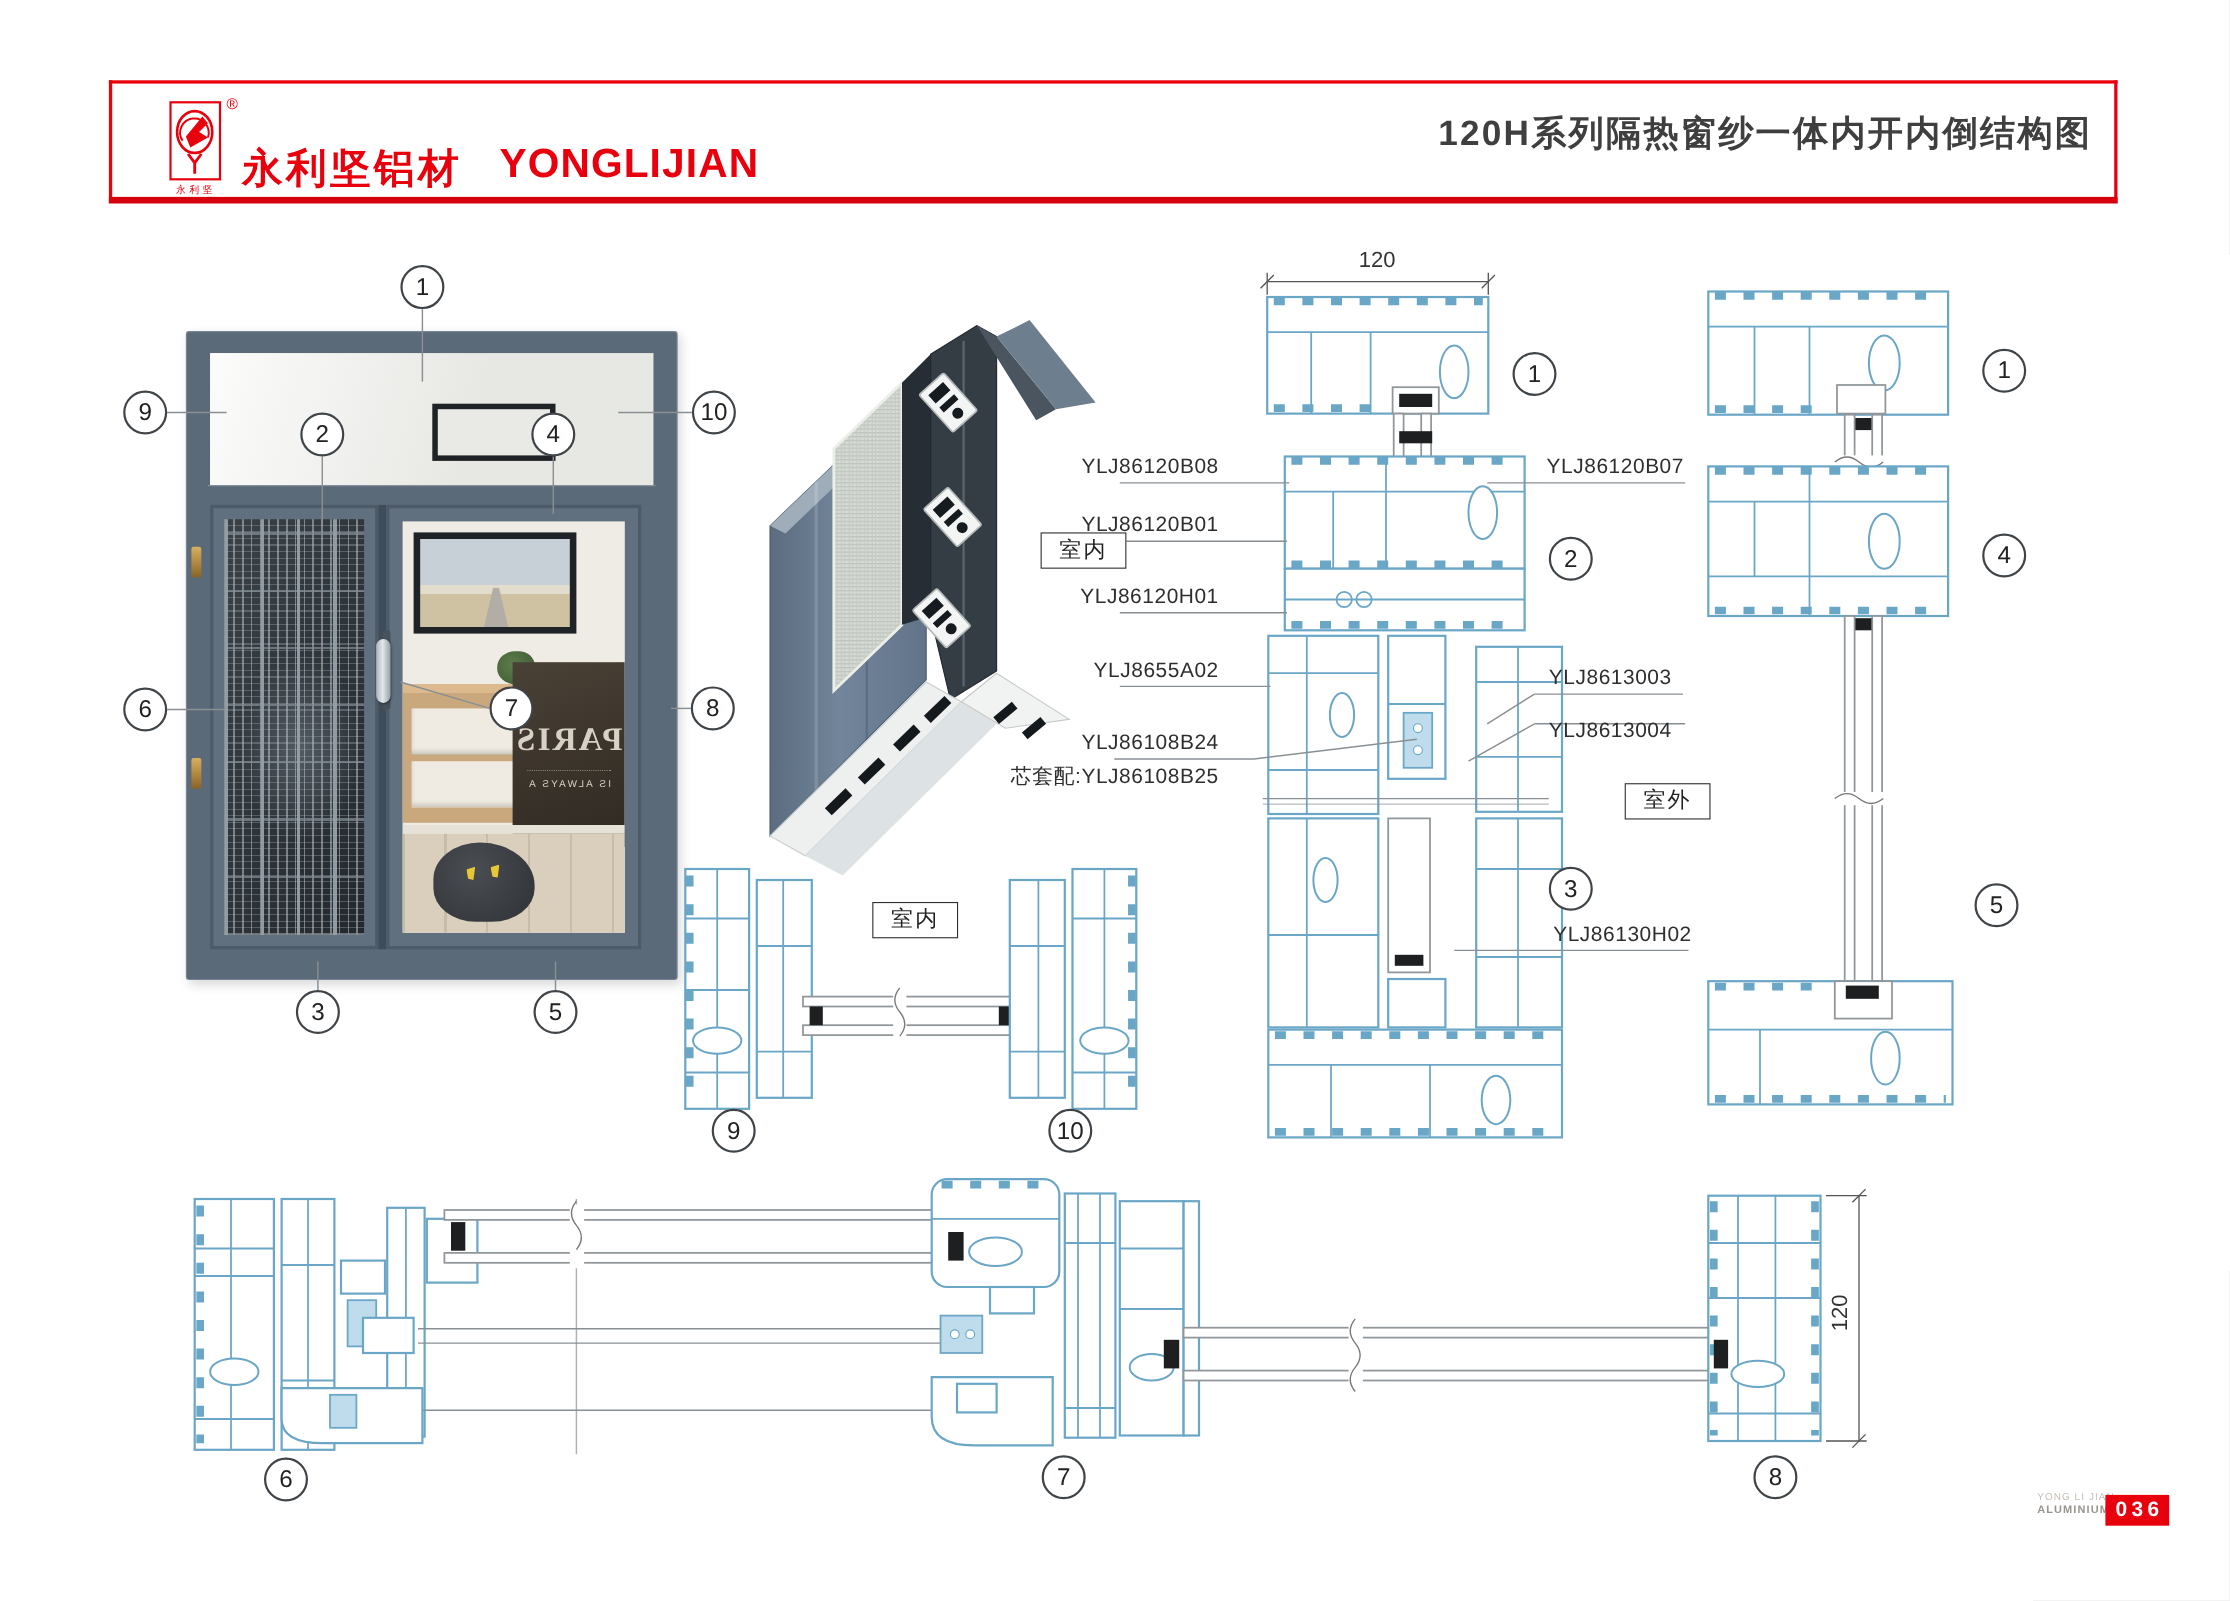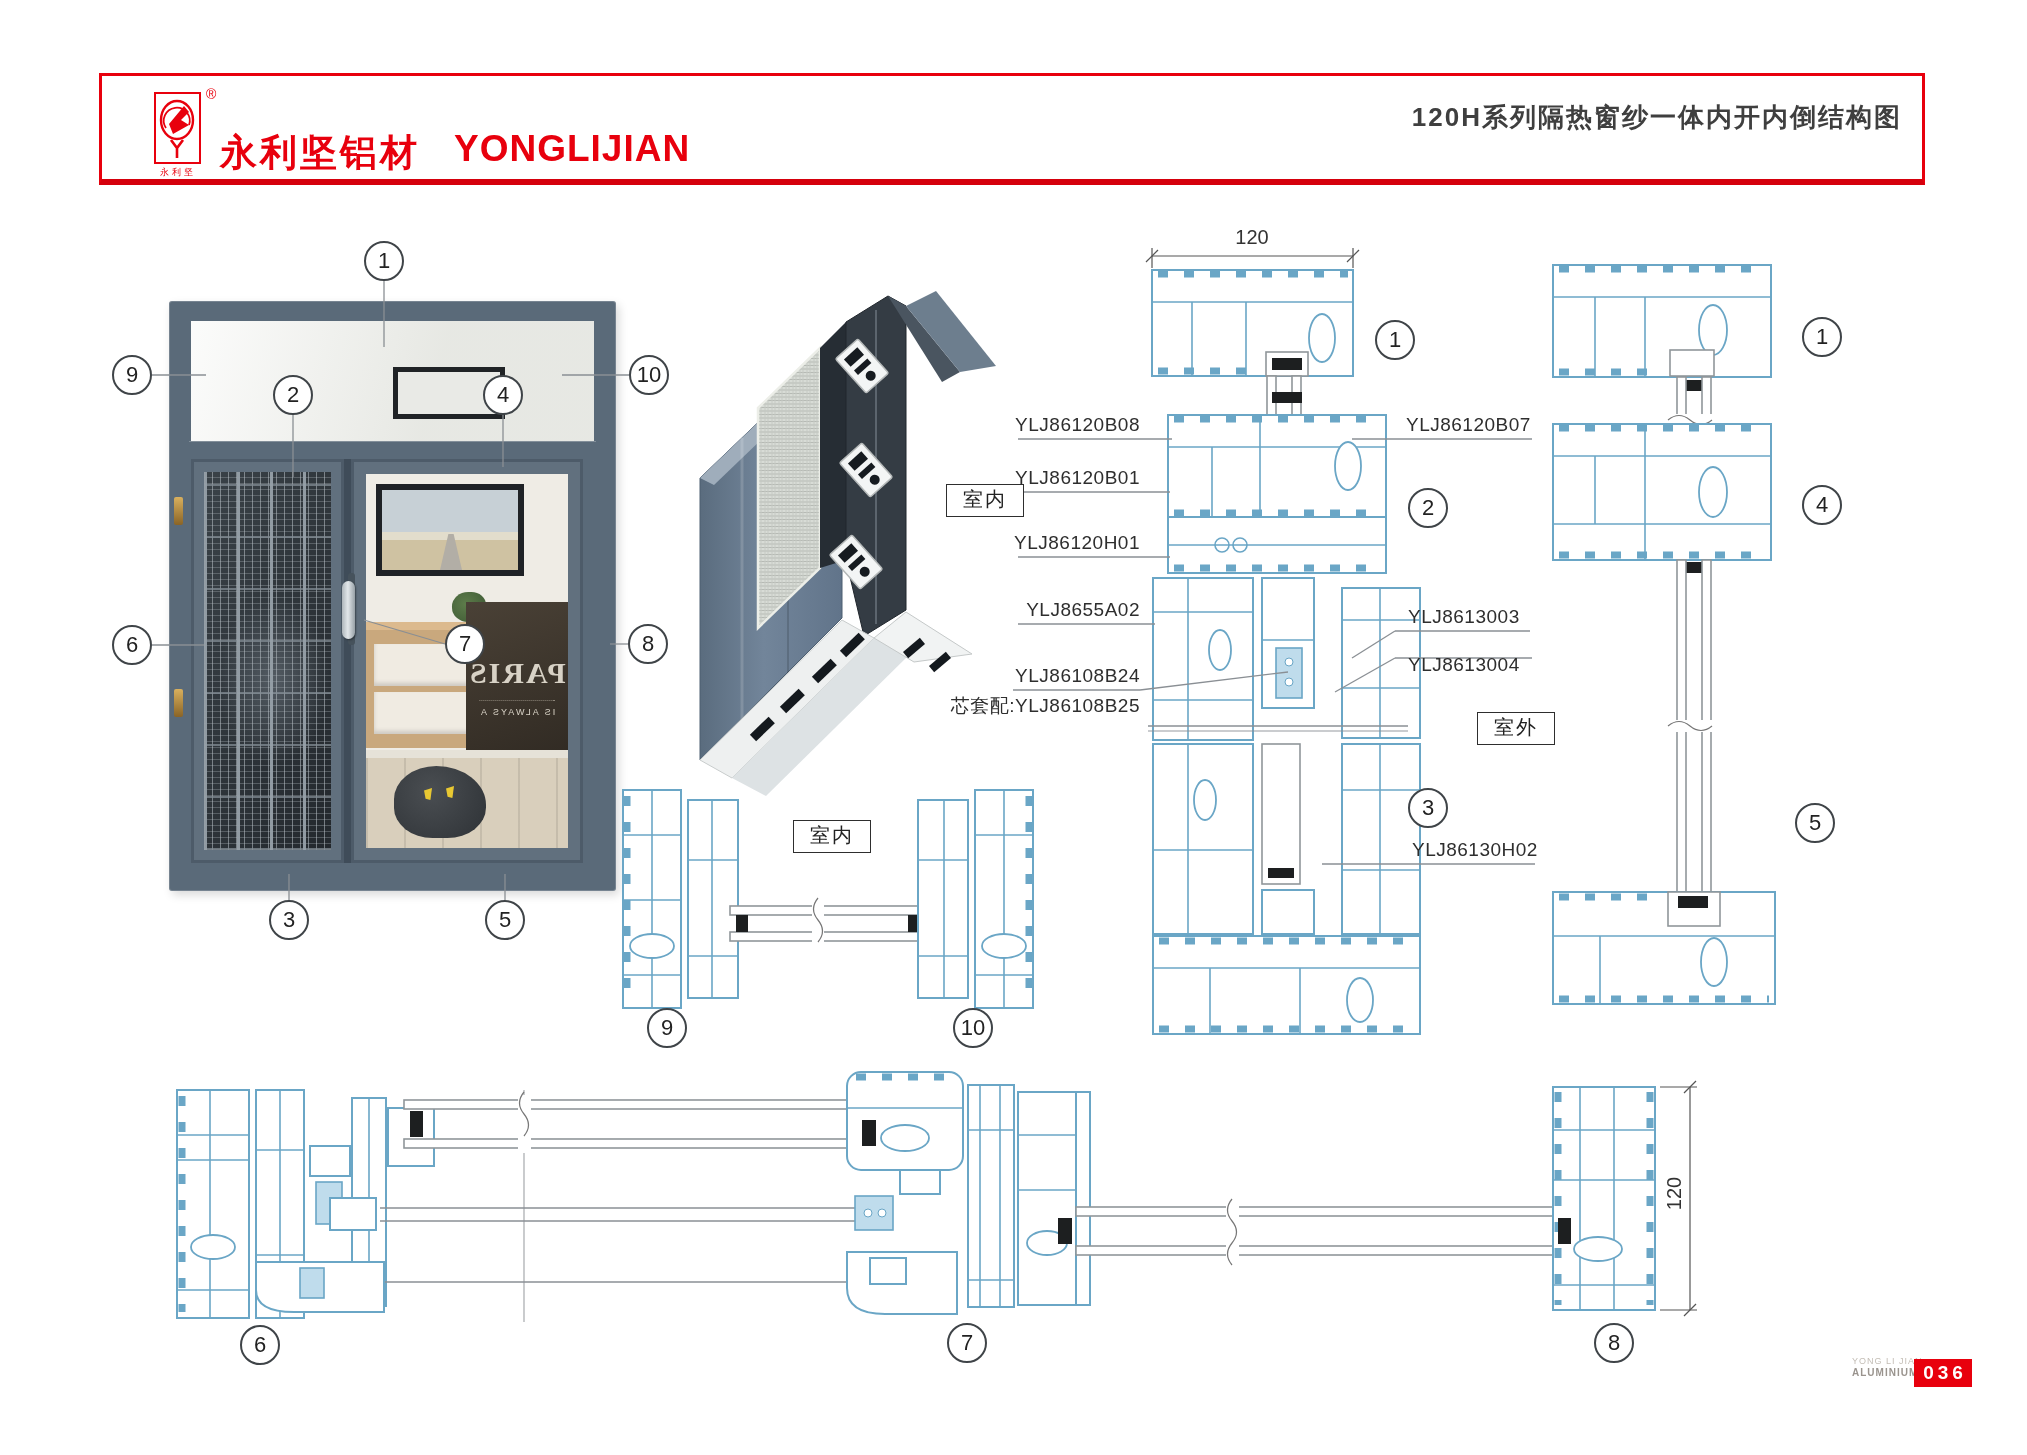--- a/index.html
+++ b/index.html
@@ -6,21 +6,21 @@
   #canvas{position:relative;width:2027px;height:1455px;background:#ffffff;overflow:hidden;
           font-family:"Liberation Sans","DejaVu Sans",sans-serif;}
   
   #hdr{position:absolute;left:99px;top:73px;width:1826px;height:112px;
        border:3px solid #e8000d;border-bottom:6px solid #d5000c;background:#fff;box-sizing:border-box;}
   #logo-box{position:absolute;left:52px;top:16px;width:47px;height:72px;border:2px solid #e8000d;box-sizing:border-box;}
   #logo-reg{position:absolute;left:104px;top:10px;color:#e8000d;font-size:14px;}
   #logo-cap{position:absolute;left:48px;top:90px;width:56px;text-align:center;color:#e8000d;font-size:9px;letter-spacing:3px;}
   #brand-cn{position:absolute;left:118px;top:52px;font-size:37px;font-weight:900;color:#e8000d;letter-spacing:3px;}
   #brand-en{position:absolute;left:352px;top:52px;font-size:37px;font-weight:800;color:#e8000d;letter-spacing:1px;}
-  #title-cn{position:absolute;right:20px;top:24px;font-size:26px;font-weight:600;color:#3f3f3f;letter-spacing:2px;}
+  #title-cn{position:absolute;right:20px;top:24px;font-size:32px;font-weight:600;color:#3f3f3f;letter-spacing:2px;}
   #title-en{position:absolute;right:20px;top:70px;font-size:21px;color:#434343;}
   
   #elev{position:absolute;left:169px;top:301px;width:447px;height:590px;background:#5a6a79;border-radius:3px;
         box-shadow:inset 0 0 0 1px rgba(255,255,255,.18),3px 4px 10px rgba(0,0,0,.15);z-index:1;}
   #elev *{position:absolute;box-sizing:border-box;}
   #transom{left:22px;top:20px;width:403px;height:120px;border:5px solid #49566
 
 3;background:
      linear-gradient(105deg,rgba(255,255,255,.85),rgba(228,230,226,.3) 60%),#e8e9e4;}
   #transom-pic{left:202px;top:46px;width:112px;height:52px;border:5px solid #202326;background:#e9eae6;}
@@ -68,21 +68,21 @@
   .sp{fill:#1d1f20;}
   .ov{fill:#ffffff;stroke:#6aa6c6;stroke-width:1.8;}
   .ld{stroke:#8a8f94;stroke-width:1.3;}
   .dm{stroke:#555555;stroke-width:1.2;}
   .br{stroke:#777777;stroke-width:1.2;fill:none;}
   .wb{fill:#ffffff;}
   
   .co{position:absolute;width:40px;height:40px;box-sizing:border-box;border:2px solid #3f4448;border-radius:50%;
       background:#fff;display:flex;align-items:center;justify-content:center;font-size:22px;color:#222;z-index:3;}
   .plabel{position:absolute;font-size:19px;color:#2e2e2e;letter-spacing:.5px;white-space:nowrap;z-index:3;}
-  .pl-left{left:940px;width:200px;text-align:right;}
+  .pl-left{left:908px;width:200px;text-align:right;}
   .tag{position:absolute;border:1.6px solid #2e2e2e;background:#fff;font-size:20px;color:#222;
        padding:1px 16px 3px;letter-spacing:2px;z-index:3;white-space:nowrap;}
   .dimtxt{position:absolute;font-size:20px;color:#333;z-index:3;}
   #dim-v{transform:rotate(-90deg);}
   #f-brand{position:absolute;left:1852px;top:1356px;text-align:left;line-height:1.25;z-index:3;}
   #f-brand .l1{color:#c4beb6;font-size:9px;letter-spacing:1px;}
   #f-brand .l2{color:#9a948e;font-size:10px;font-weight:bold;letter-spacing:1px;}
   #f-badge{position:absolute;left:1914px;top:1359px;width:58px;height:28px;background:#e8000d;color:#fff;
            font-size:19px;font-weight:bold;letter-spacing:4px;display:flex;align-items:center;justify-content:center;
            padding-left:4px;box-sizing:border-box;z-index:3;}

